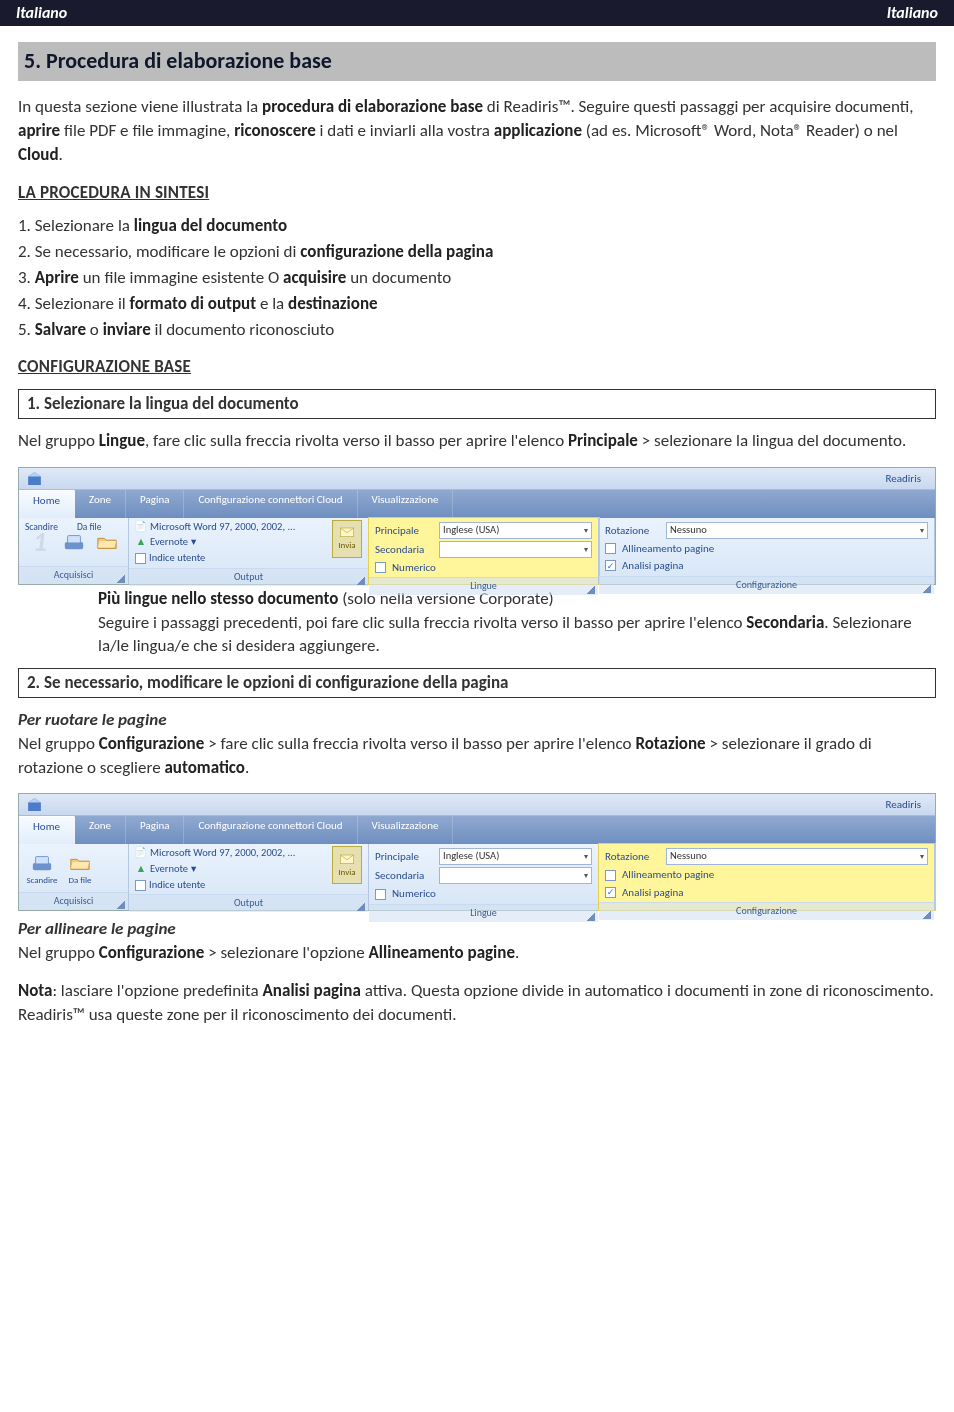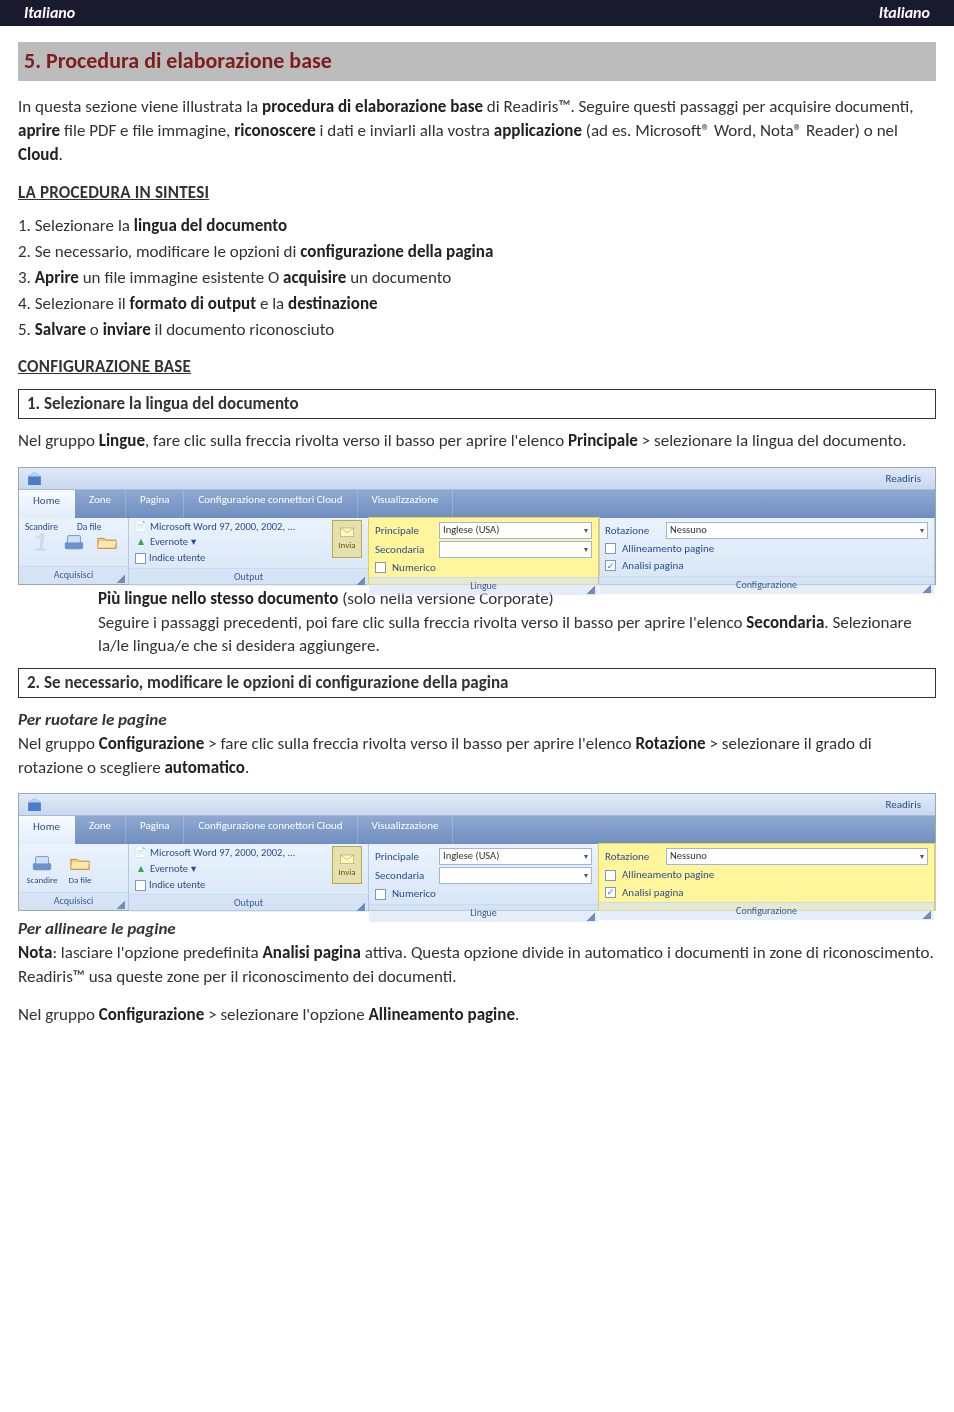--- a/index.html
+++ b/index.html
@@ -1,19 +1,19 @@
 <!DOCTYPE html>
 <html><head>
 <meta charset="utf-8">
 <style>
   * { box-sizing: border-box; margin: 0; padding: 0; }
   body { font-family: Calibri, "Segoe UI", Arial, sans-serif; width: 954px; background: #fff; color: #333; font-size: 17px; line-height: 1.4; }
-  .hdr-bar { background: #1a1a2e; color: #fff; display: flex; justify-content: space-between; padding: 2px 24px; font-style: italic; font-weight: bold; font-size: 16px; }
+  .hdr-bar { background: #1a1a2e; color: #fff; display: flex; justify-content: space-between; padding: 2px 16px; font-style: italic; font-weight: bold; font-size: 16px; }
   .content { padding: 10px 18px 30px 18px; }
-  .h1 { background: #bcbcbc; font-size: 22px; font-weight: bold; padding: 4px 6px; margin: 6px 0 14px 0; color: #7f1d1d; }
+  .h1 { background: #bcbcbc; font-size: 22px; font-weight: bold; padding: 4px 6px; margin: 6px 0 14px 0; color: #0f172a; }
   .para { margin-bottom: 14px; }
   .subhead { font-weight: bold; text-decoration: underline; margin: 14px 0 10px 0; font-size: 17px; letter-spacing: .2px; }
   .steps { margin-bottom: 14px; }
   .steps div { margin-bottom: 2px; }
   .boxed { border: 1px solid #333; padding: 2px 8px; font-weight: bold; background:#fff; margin-bottom: 10px; font-size: 17px; }
   .indent { margin-left: 80px; margin-bottom: 10px; }
   .ital { font-style: italic; font-weight: bold; }
   b { font-weight: bold; color:#222; }
 
   
@@ -308,19 +308,19 @@
               <span style="color:#2a4d8f;">Analisi pagina</span>
             </div>
         </div>
         <div class="group-label"><span>Configurazione</span><span class="grp-corner"></span></div>
       </div>
     </div>
   </div>
 
   <div class="ital" style="margin-top:6px;">Per allineare le pagine</div>
   <p class="para">
+    <span>Nel gruppo </span><b>Configurazione</b><span> &gt; selezionare l'opzione </span><b>Allineamento pagine</b><span>.</span>
+  </p>
+
+  <p class="para">
     <b>Nota</b><span>: lasciare l'opzione predefinita </span><b>Analisi pagina</b><span> attiva. Questa opzione divide in automatico i documenti in zone di riconoscimento. Readiris™ usa queste zone per il riconoscimento dei documenti.</span>
   </p>
-
-  <p class="para">
-    <span>Nel gruppo </span><b>Configurazione</b><span> &gt; selezionare l'opzione </span><b>Allineamento pagine</b><span>.</span>
-  </p>
 </div>
 
 </body></html>

